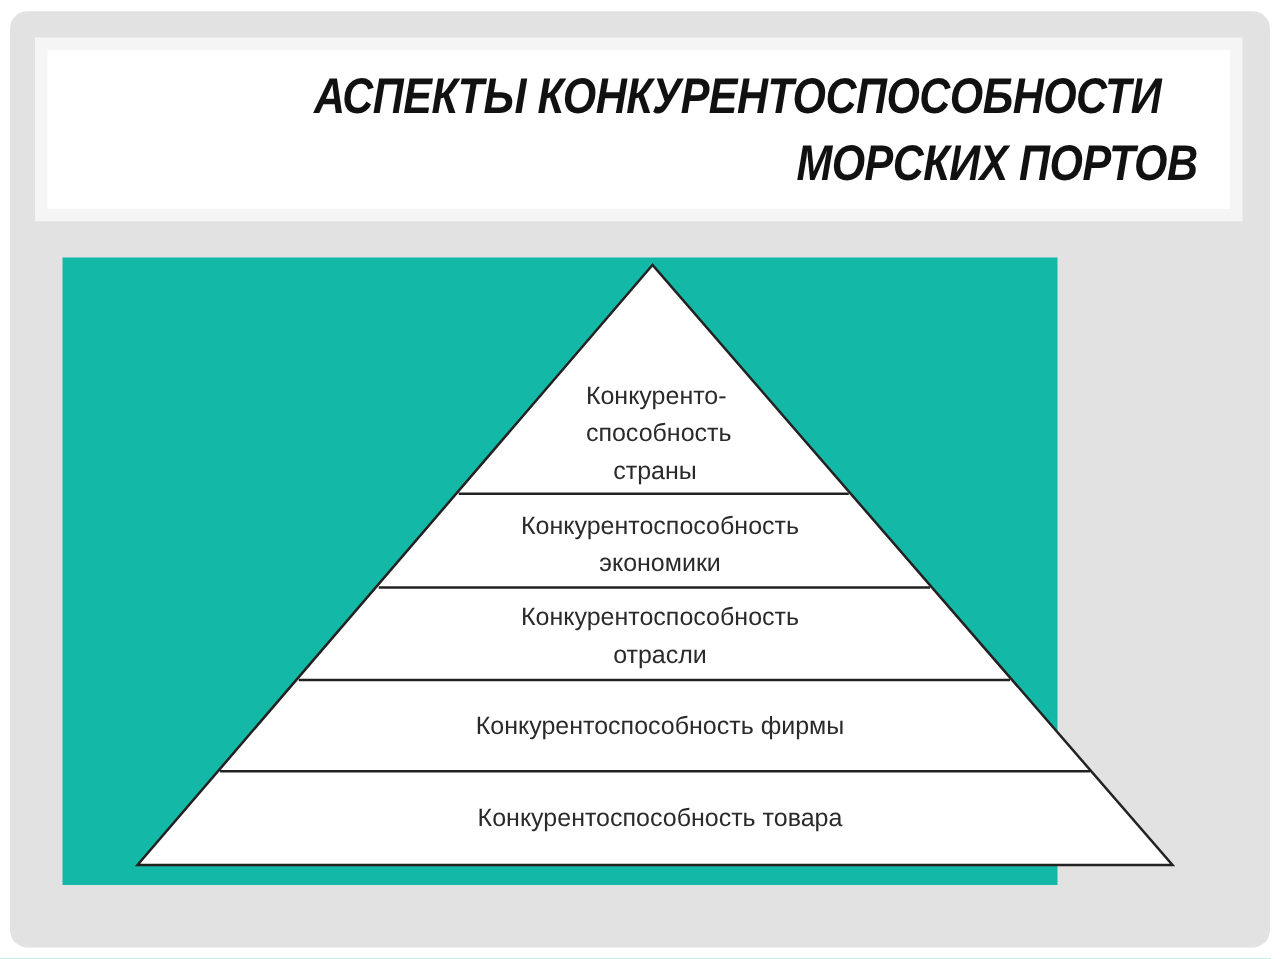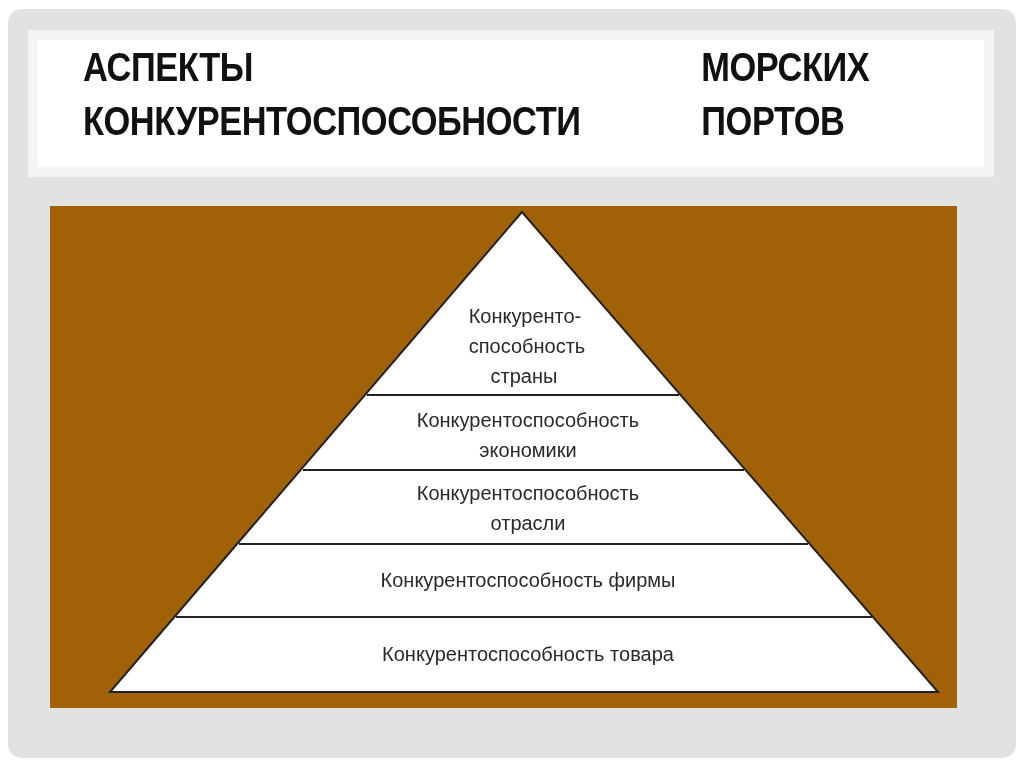--- a/index.html
+++ b/index.html
@@ -11,30 +11,30 @@
     position: absolute; left: 8px; top: 9px; width: 1008px; height: 749px;
     background: #e2e2e2; border-radius: 14px;
   }
   .title-box {
     position: absolute; left: 28px; top: 30px; width: 966px; height: 147px;
     background: #f5f5f5;
   }
   .title-inner {
     position: absolute; left: 10px; top: 10px; right: 10px; bottom: 10px;
     background: #ffffff;
-    display: flex; flex-direction: row; align-items: flex-start; justify-content: center;
+    display: flex; flex-direction: column; align-items: flex-end; justify-content: center; font-style: italic;
   }
   .title-line {
     font-family: "Liberation Sans", sans-serif; font-weight: bold;
     font-size: 40px; line-height: 54px; color: #111111; letter-spacing: -0.5px;
     transform: scaleX(0.86);
   }
   .diagram-box {
-    position: absolute; left: 50px; top: 206px; width: 907px; height: 502px;
-    background: #a16207;
+    position: absolute; left: 50px; top: 206px; width: 796px; height: 502px;
+    background: #14b8a6;
   }
   svg text {
     font-family: "Liberation Sans", sans-serif; font-size: 20px; fill: #2a2a2a;
   }
 </style>
 </head>
 <body>
 
 <div class="frame"></div>
 

